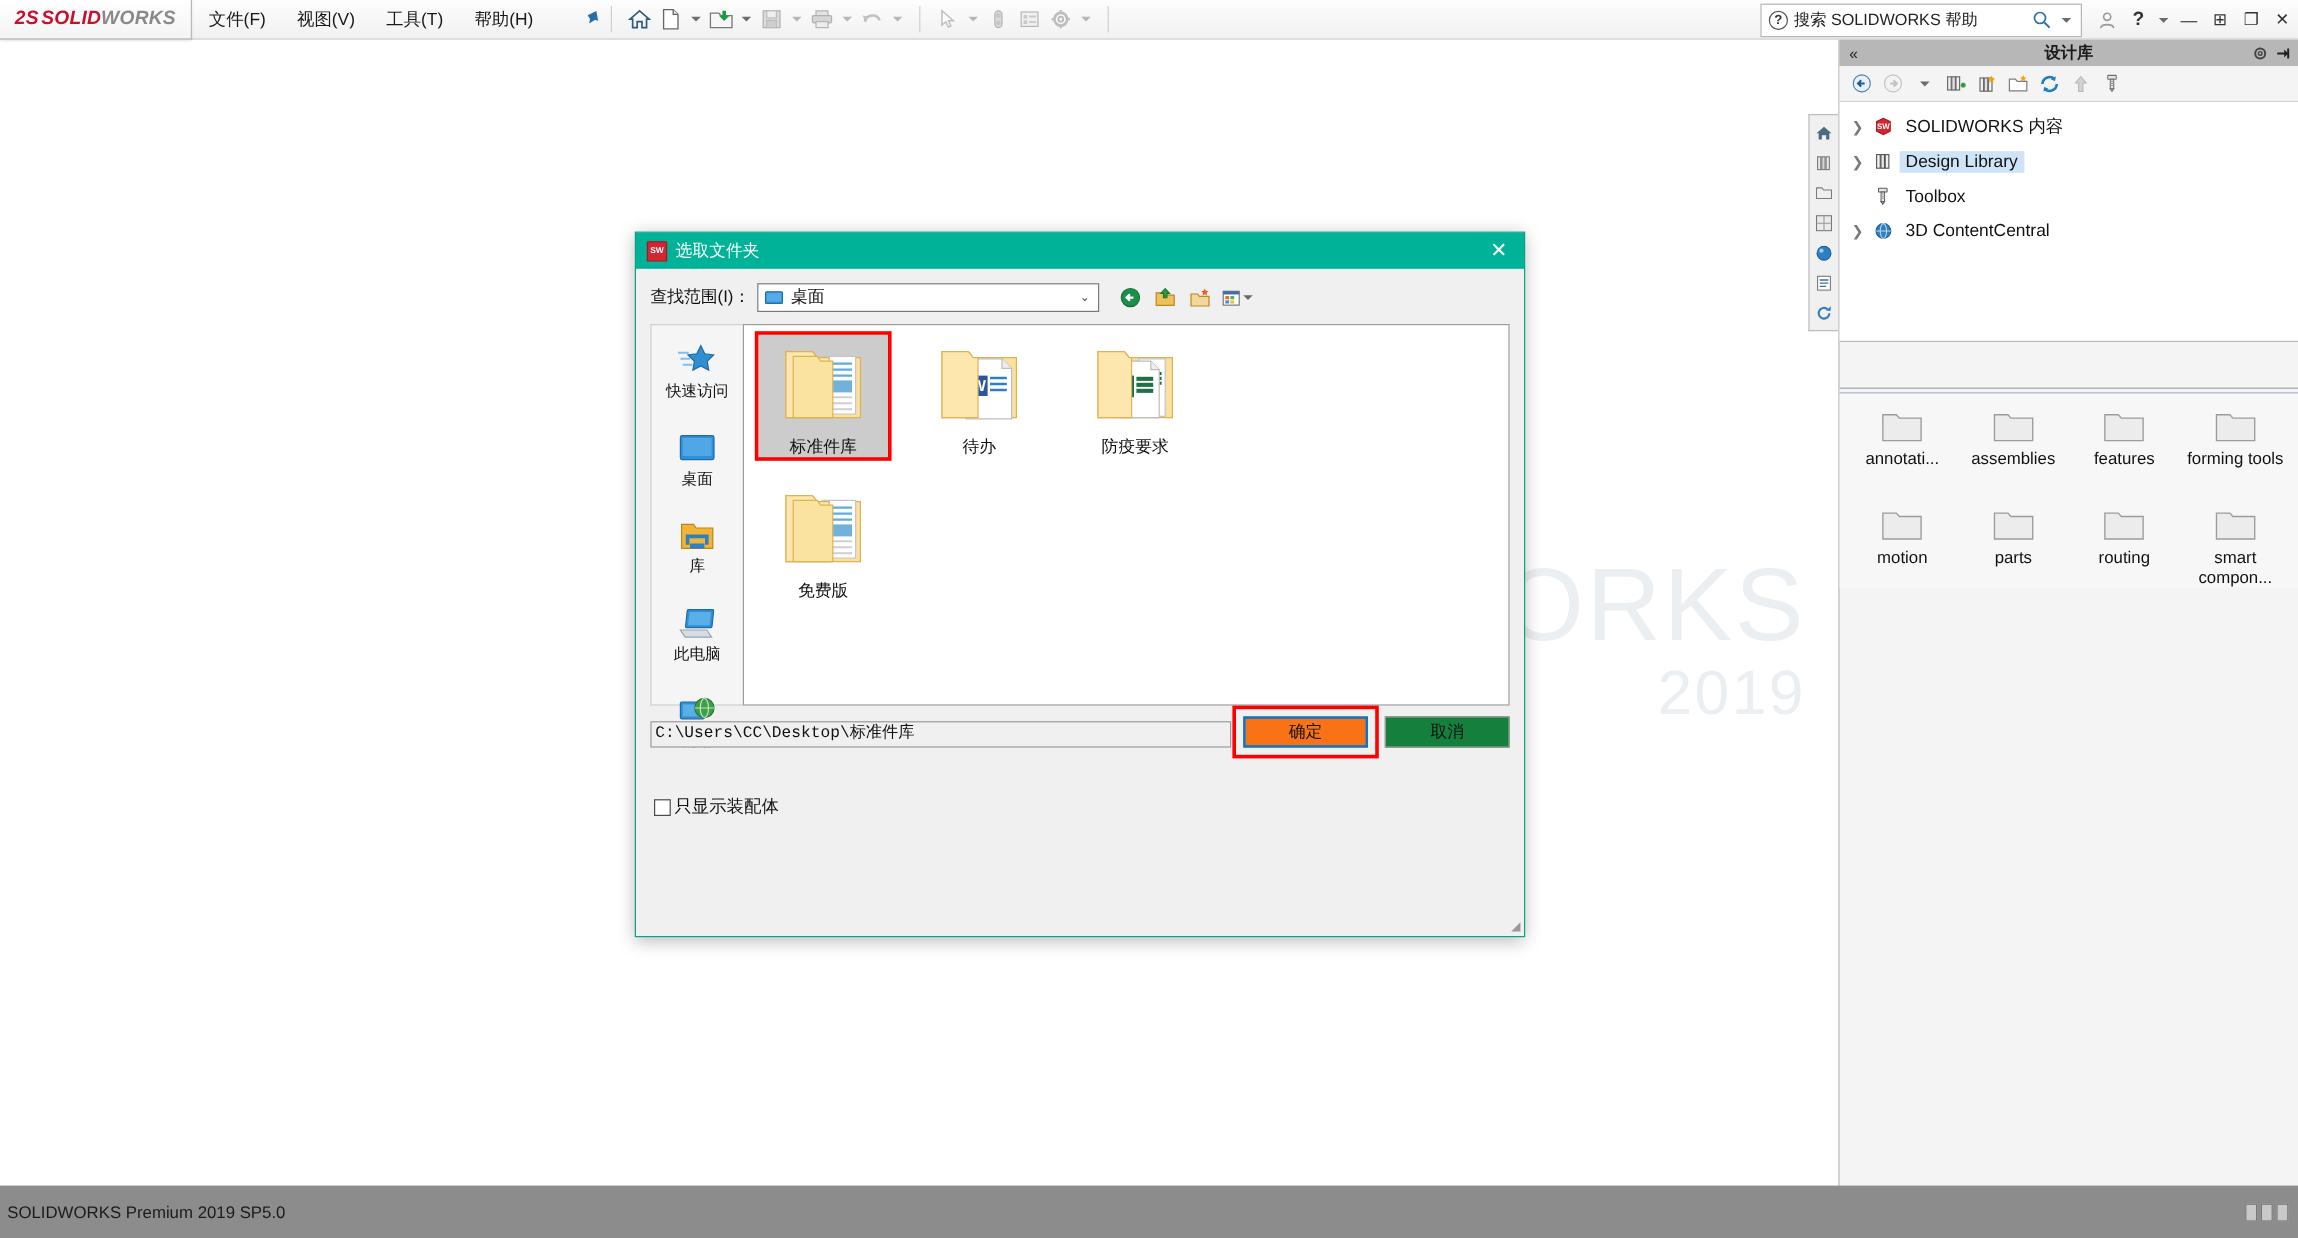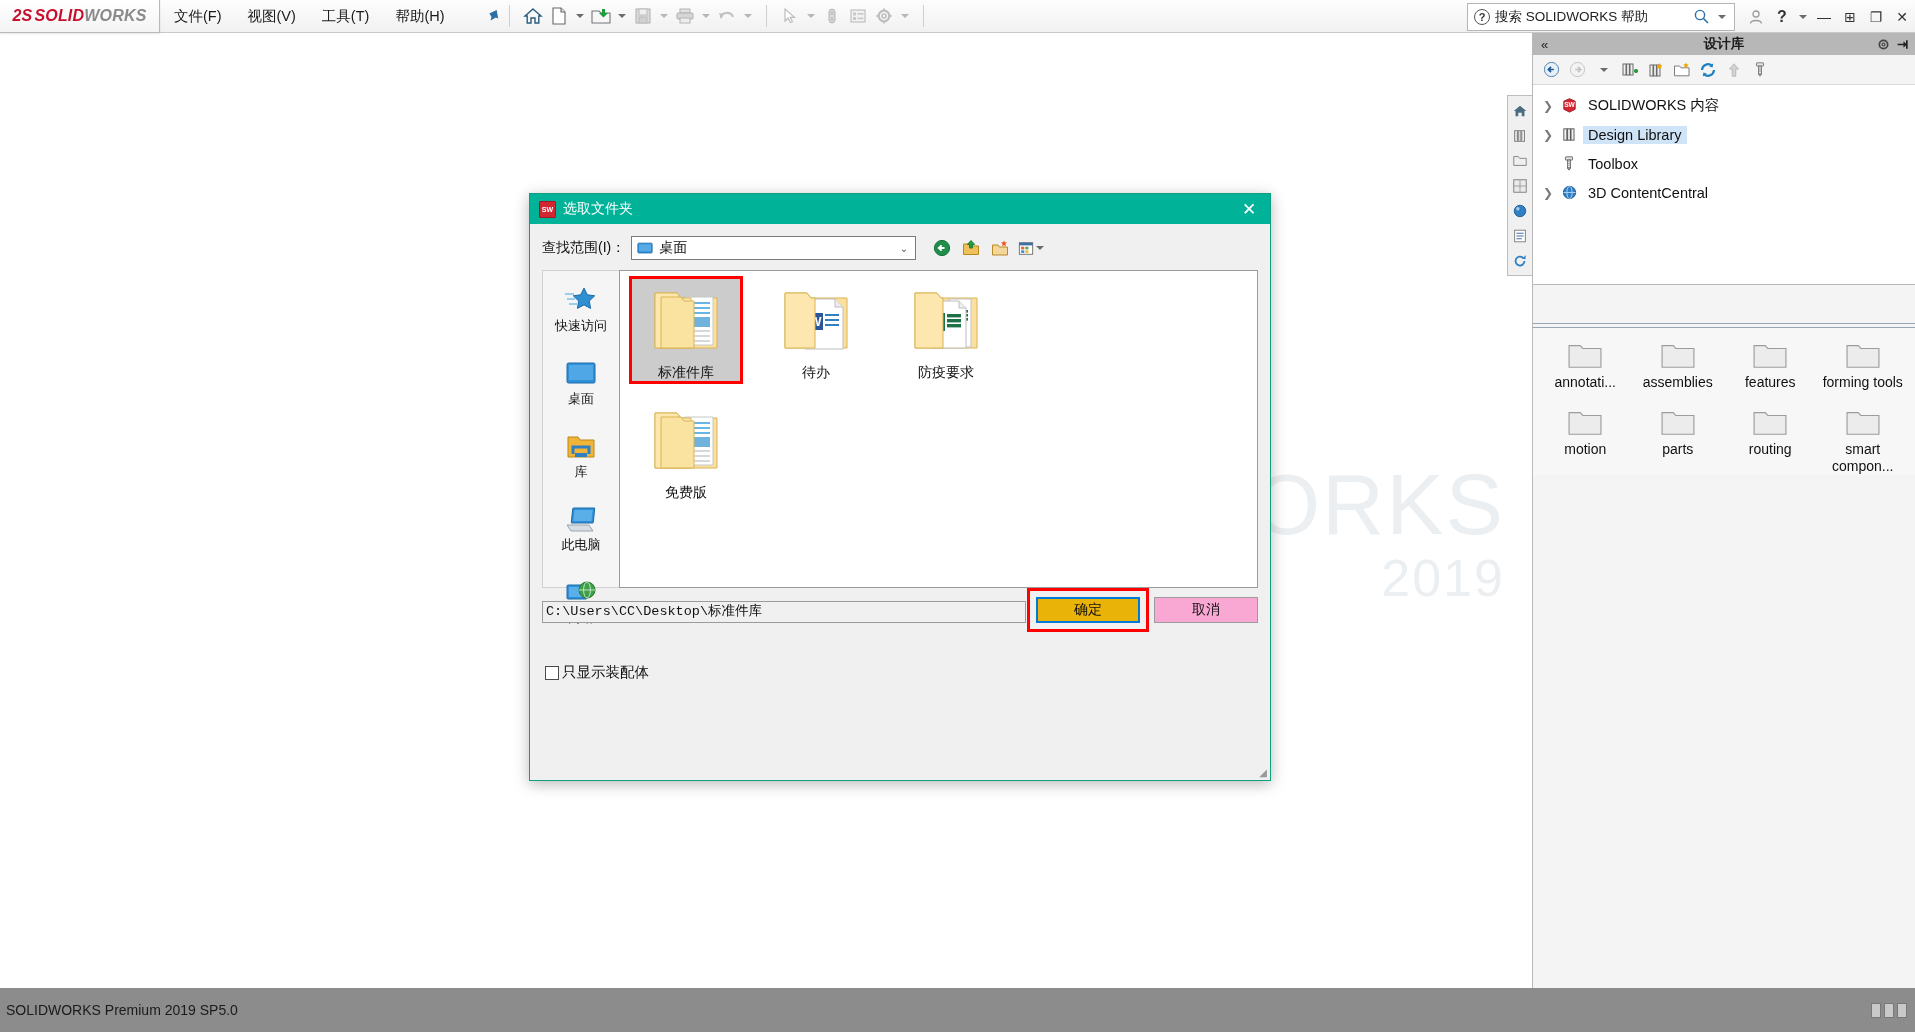--- a/index.html
+++ b/index.html
@@ -89,21 +89,21 @@
     padding-top: 6px; overflow: hidden;
   }
   .tree-row { display: flex; align-items: center; height: 29px; padding-left: 6px; font-size: 14.5px; color: #111; }
   .tree-exp { width: 18px; text-align: center; color: #7a7a7a; font-size: 12px; cursor: default;}
   .tree-ico { width: 24px; display: flex; align-items: center; justify-content: center; }
   .tree-lbl { margin-left: 2px; padding: 1px 5px; }
   .tree-row.sel .tree-lbl { background: #cfe4f7; }
   .tp-divider { height: 5px; background: #f4f4f4; border-top: 1px solid #9aa4b5; border-bottom: 1px solid #9aa4b5; margin-top: 38px;}
   .folder-grid {
     background: #f7f7f7; padding: 12px 6px 0 6px;
-    display: grid; grid-template-columns: repeat(4, 1fr); row-gap: 16px;
+    display: grid; grid-template-columns: repeat(4, 1fr); row-gap: 31px;
   }
   .fg-item { display: flex; flex-direction: column; align-items: center; cursor: default; }
   .fg-lbl { font-size: 14px; color: #111; text-align: center; line-height: 17px; margin-top: 4px; max-width: 92px; }
 
   
   .vstrip {
     position: absolute; right: 383px; top: 95px; width: 25px;
     background: #f0f0f0; border: 1px solid #bdbdbd; border-right: none;
     display: flex; flex-direction: column; align-items: center; padding: 2px 0;
   }
@@ -171,25 +171,25 @@
 
   .dlg-path-row { display: flex; align-items: flex-end; margin: 9px 12px 0 12px; }
   .path-wrap { flex: 1; position: relative; }
   .path-lbl { font-size: 13.5px; color: #111; margin-bottom: 1px; }
   .path-input {
     width: 100%; height: 22px; border: 1px solid #9b9b9b; background: #f0f0f0;
     font-family: "Liberation Mono", "DejaVu Sans Mono", monospace; font-size: 13.5px;
     color: #111; padding: 0 3px; line-height: 20px;
   }
   .btn {
-    width: 104px; height: 26px; background: #f9a8d4; border: 1px solid #9b9b9b;
+    width: 104px; height: 26px; background: #15803d; border: 1px solid #9b9b9b;
     font-size: 14px; color: #111; display: flex; align-items: center; justify-content: center;
     cursor: default;
   }
-  .btn.primary { border: 2px solid #0078d7; background: #eab308; }
+  .btn.primary { border: 2px solid #0078d7; background: #f97316; }
   .btn-ok-wrap { position: relative; margin-left: 10px; }
   .btn-ok-ring { position: absolute; left: -9px; top: -9px; width: 122px; height: 44px; border: 3px solid #ff0000; }
 
   .chk-row { display: flex; align-items: center; margin: 40px 0 0 15px; }
   .chk { width: 14px; height: 14px; border: 1px solid #4a4a4a; background: #fff; }
   .chk-lbl { font-size: 14.5px; color: #111; margin-left: 3px; }
   .dlg-grip { position: absolute; right: 3px; bottom: 2px; font-size: 10px; color: #999; }
 </style>
 </head>
 <body>

